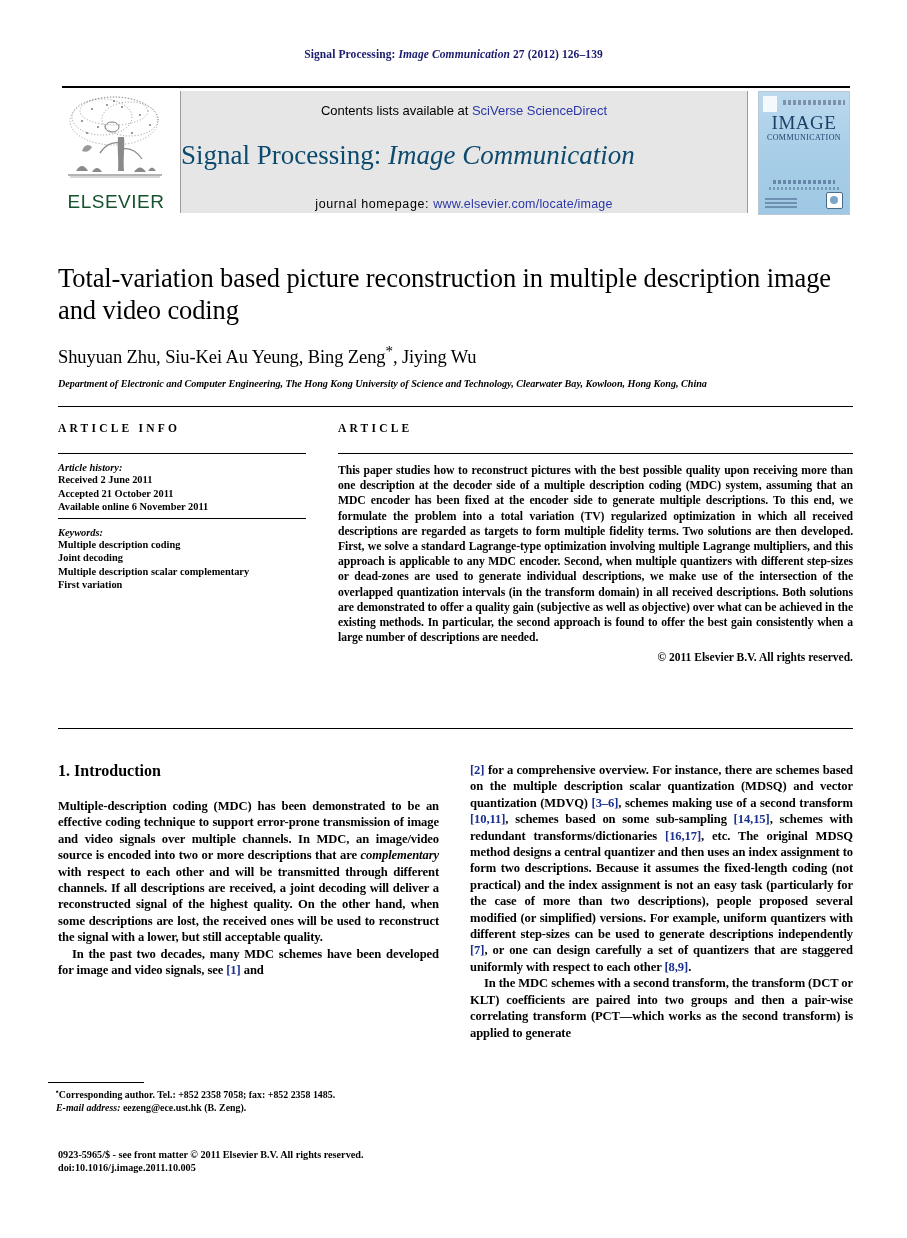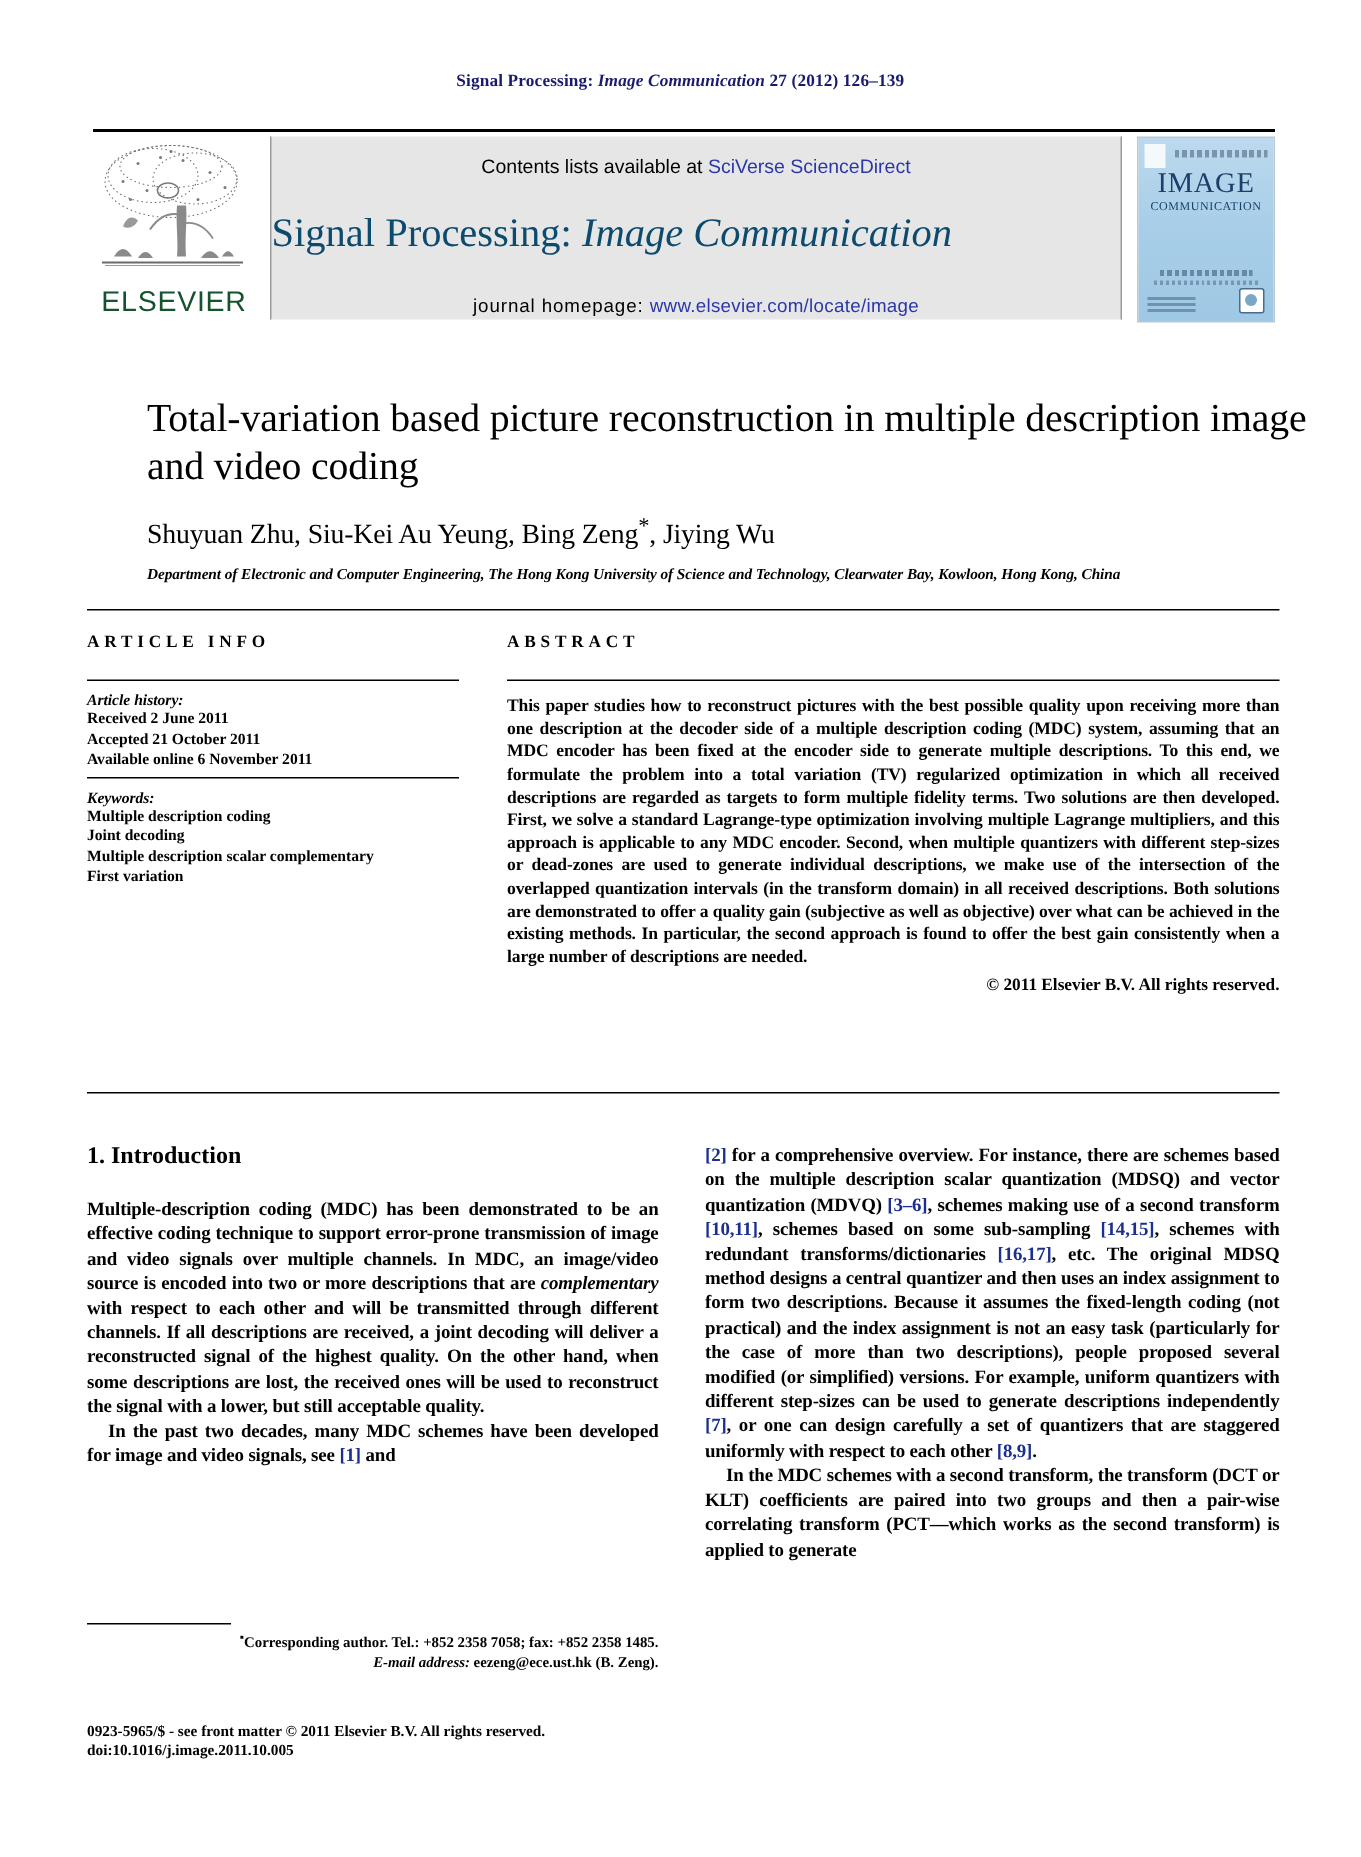--- a/index.html
+++ b/index.html
@@ -186,21 +186,20 @@
     background: #7aa7c7;
     border-radius: 50%;
   }
 
   
   .title-block {
     position: absolute;
     left: 58px;
     top: 262px;
     width: 795px;
-    margin-left: 40px;
   }
   .paper-title {
     font-family: "Liberation Serif", serif;
     font-size: 26.5px;
     line-height: 32px;
     font-weight: normal;
     margin: 0;
     letter-spacing: -0.1px;
   }
   .authors {
@@ -307,24 +306,23 @@
     margin: 0;
     letter-spacing: -0.1px;
   }
   .para + .para { text-indent: 14px; }
   .para .ital { font-style: italic; }
   .ref { color: #1a2f8f; }
 
   
   .footnote {
     position: absolute;
-    left: 58px;
+    left: 48px;
     top: 1082px;
     width: 381px;
-    text-align: right;
   }
   .fn-rule {
     width: 96px;
     border-top: 1px solid #000;
     margin-bottom: 3px;
   }
   .fn-text {
     font-family: "Liberation Serif", serif;
     font-size: 9.9px;
     font-weight: bold;
@@ -451,21 +449,21 @@
     <div>
       <div class="info-sub">Keywords:</div>
       <div class="info-line">Multiple description coding</div>
       <div class="info-line">Joint decoding</div>
       <div class="info-line">Multiple description scalar complementary</div>
       <div class="info-line">First variation</div>
     </div>
   </div>
 
   <div class="abs-col">
-    <div class="sec-head">ABSTRACT</div>
+    <div class="sec-head">ARTICLE</div>
     <div class="hrule-thick"></div>
     <div class="abs-text">This paper studies how to reconstruct pictures with the best possible quality upon receiving more than one description at the decoder side of a multiple description coding (MDC) system, assuming that an MDC encoder has been fixed at the encoder side to generate multiple descriptions. To this end, we formulate the problem into a total variation (TV) regularized optimization in which all received descriptions are regarded as targets to form multiple fidelity terms. Two solutions are then developed. First, we solve a standard Lagrange-type optimization involving multiple Lagrange multipliers, and this approach is applicable to any MDC encoder. Second, when multiple quantizers with different step-sizes or dead-zones are used to generate individual descriptions, we make use of the intersection of the overlapped quantization intervals (in the transform domain) in all received descriptions. Both solutions are demonstrated to offer a quality gain (subjective as well as objective) over what can be achieved in the existing methods. In particular, the second approach is found to offer the best gain consistently when a large number of descriptions are needed.</div>
     <div class="abs-copy">© 2011 Elsevier B.V. All rights reserved.</div>
   </div>
 
   <div class="rule-full" style="top:728px;"></div>
 
   <div class="body-left">
     <div class="sec-title">1.  Introduction</div>
     <p class="para"><span>Multiple-description coding (MDC) has been demonstrated to be an effective coding technique to support error-prone transmission of image and video signals over multiple channels. In MDC, an image/video source is encoded into two or more descriptions that are </span><span class="ital">complementary</span><span> with respect to each other and will be transmitted through different channels. If all descriptions are received, a joint decoding will deliver a reconstructed signal of the highest quality. On the other hand, when some descriptions are lost, the received ones will be used to reconstruct the signal with a lower, but still acceptable quality.</span></p>

